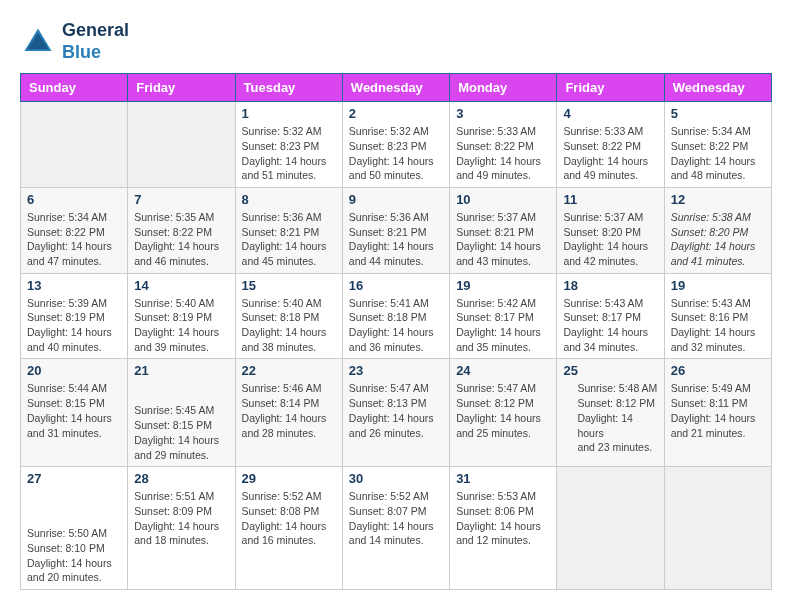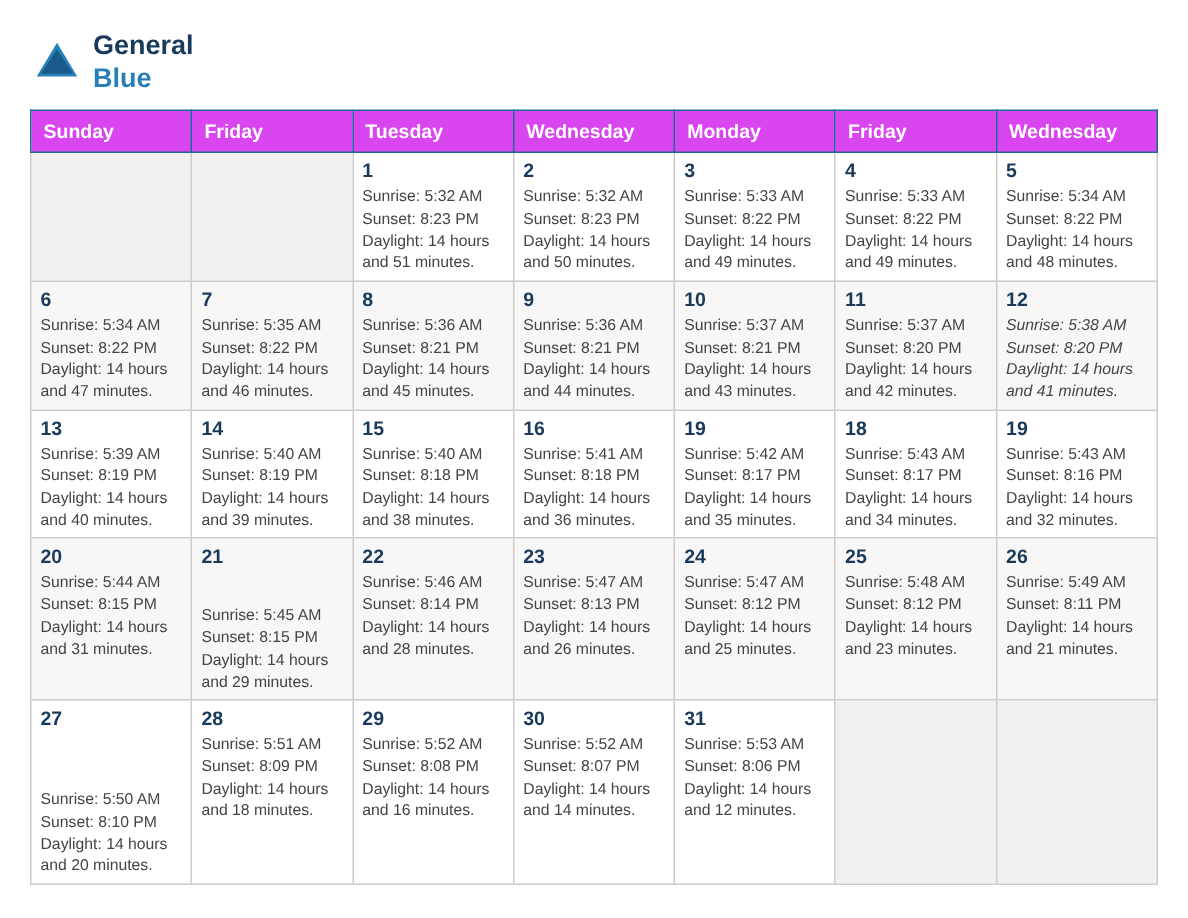--- a/index.html
+++ b/index.html
@@ -292,21 +292,21 @@
         </td>
         <td>
           <div class="day-number">24</div>
           <div class="day-info" style="white-space: pre-line;">Sunrise: 5:47 AM
 Sunset: 8:12 PM
 Daylight: 14 hours
 and 25 minutes.</div>
         </td>
         <td>
           <div class="day-number">25</div>
-          <div class="day-info" style="white-space: pre-line;">Sunrise: 5:48 AM
+          <div class="day-info" style="white-space: pre-line; margin-left: 14px;">Sunrise: 5:48 AM
 Sunset: 8:12 PM
 Daylight: 14 hours
 and 23 minutes.</div>
         </td>
         <td>
           <div class="day-number">26</div>
           <div class="day-info" style="white-space: pre-line;">Sunrise: 5:49 AM
 Sunset: 8:11 PM
 Daylight: 14 hours
 and 21 minutes.</div>

